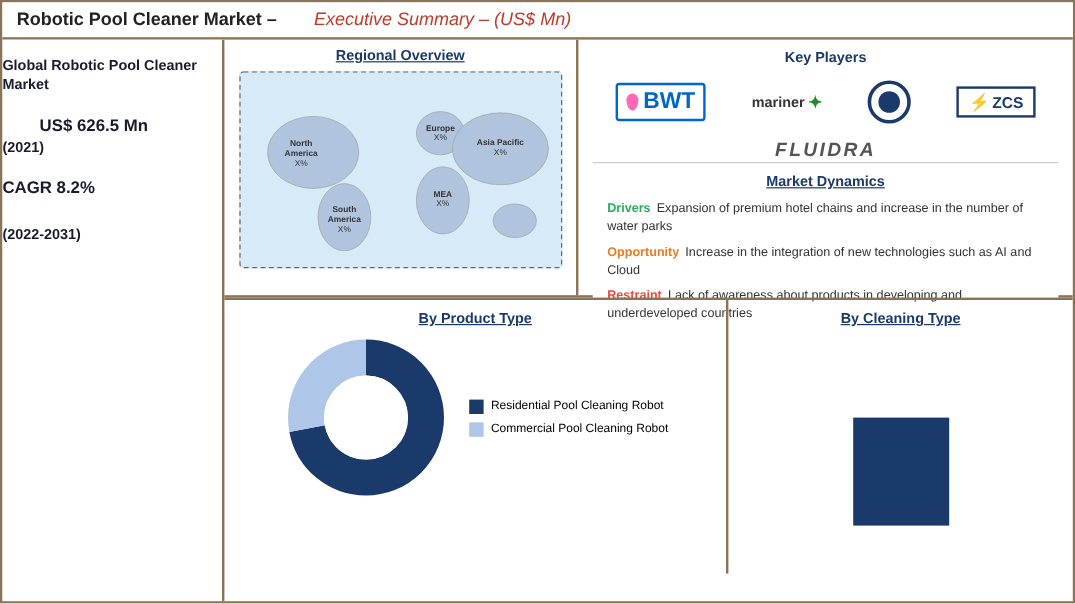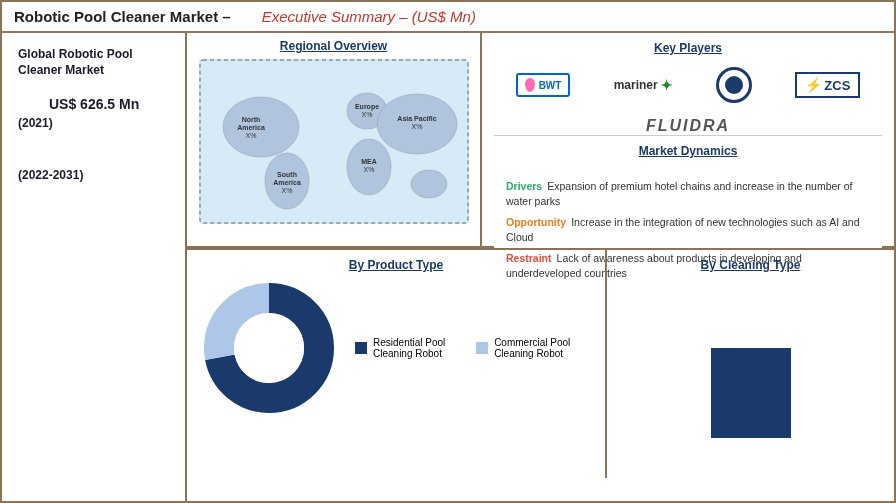--- a/index.html
+++ b/index.html
@@ -45,21 +45,21 @@
     .main-content {
       display: flex;
       flex: 1;
       overflow: hidden;
     }
 
     
     .left-panel {
       width: 185px;
       border-right: 2px solid #8B7355;
-      padding: 14px 16px;
+      padding: 14px 0;
       display: flex;
       flex-direction: column;
       background: #fff;
     }
     .left-panel-title {
       font-size: 12px;
       font-weight: bold;
       color: #1a1a2e;
       line-height: 1.3;
       margin-bottom: 18px;
@@ -129,37 +129,36 @@
     .key-players-panel {
       flex: 1;
       padding: 8px 12px;
       display: flex;
       flex-direction: column;
     }
     .key-players-title {
       font-size: 12px;
       font-weight: bold;
       color: #1a3a6b;
-      text-decoration: underline;
       margin-bottom: 12px;
       text-align: center;
     }
     .players-logos-row {
       display: flex;
       align-items: center;
       justify-content: space-around;
       margin-bottom: 14px;
     }
     .player-logo {
       display: flex;
       align-items: center;
       justify-content: center;
     }
     .bwt-logo {
-      font-size: 10px;
+      font-size: 19px;
       font-weight: bold;
       color: #0066cc;
       border: 2px solid #0066cc;
       padding: 3px 7px;
       border-radius: 3px;
       display: flex;
       align-items: center;
       gap: 4px;
     }
     .bwt-drop {
@@ -228,21 +227,21 @@
       padding: 8px 12px;
       background: #fff;
       flex: 1;
     }
     .market-dynamics-title {
       font-size: 12px;
       font-weight: bold;
       color: #1a3a6b;
       text-decoration: underline;
       text-align: center;
-      margin-bottom: 21px;
+      margin-bottom: 9px;
     }
     .dynamics-row {
       margin-bottom: 5px;
       line-height: 1.4;
     }
     .dynamics-label {
       font-weight: bold;
       font-size: 10.5px;
     }
     .label-driver { color: #27ae60; }
@@ -281,20 +280,21 @@
       display: flex;
       align-items: center;
       gap: 16px;
     }
     .donut-svg-wrap {
       width: 140px;
       height: 140px;
     }
     .legend-items {
       display: flex;
+      flex-direction: column;
       gap: 7px;
       font-size: 10px;
     }
     .legend-item {
       display: flex;
       align-items: center;
       gap: 6px;
     }
     .legend-box {
       width: 12px;
@@ -344,20 +344,21 @@
     <span class="header-title-black">Robotic Pool Cleaner Market –</span>
     <span class="header-title-italic">Executive Summary – (US$ Mn)</span>
   </div>
 
   <div class="main-content">
 
     <div class="left-panel">
       <div class="left-panel-title">Global Robotic Pool Cleaner Market</div>
       <div class="left-panel-value">US$ 626.5 Mn</div>
       <div class="left-panel-year">(2021)</div>
+      <div class="left-panel-cagr">CAGR 8.2%</div>
       <div class="left-panel-cagr-years">(2022-2031)</div>
     </div>
 
     <div class="right-area">
 
       <div class="top-section">
 
         <div class="regional-panel">
           <div class="regional-title">Regional Overview</div>
 

